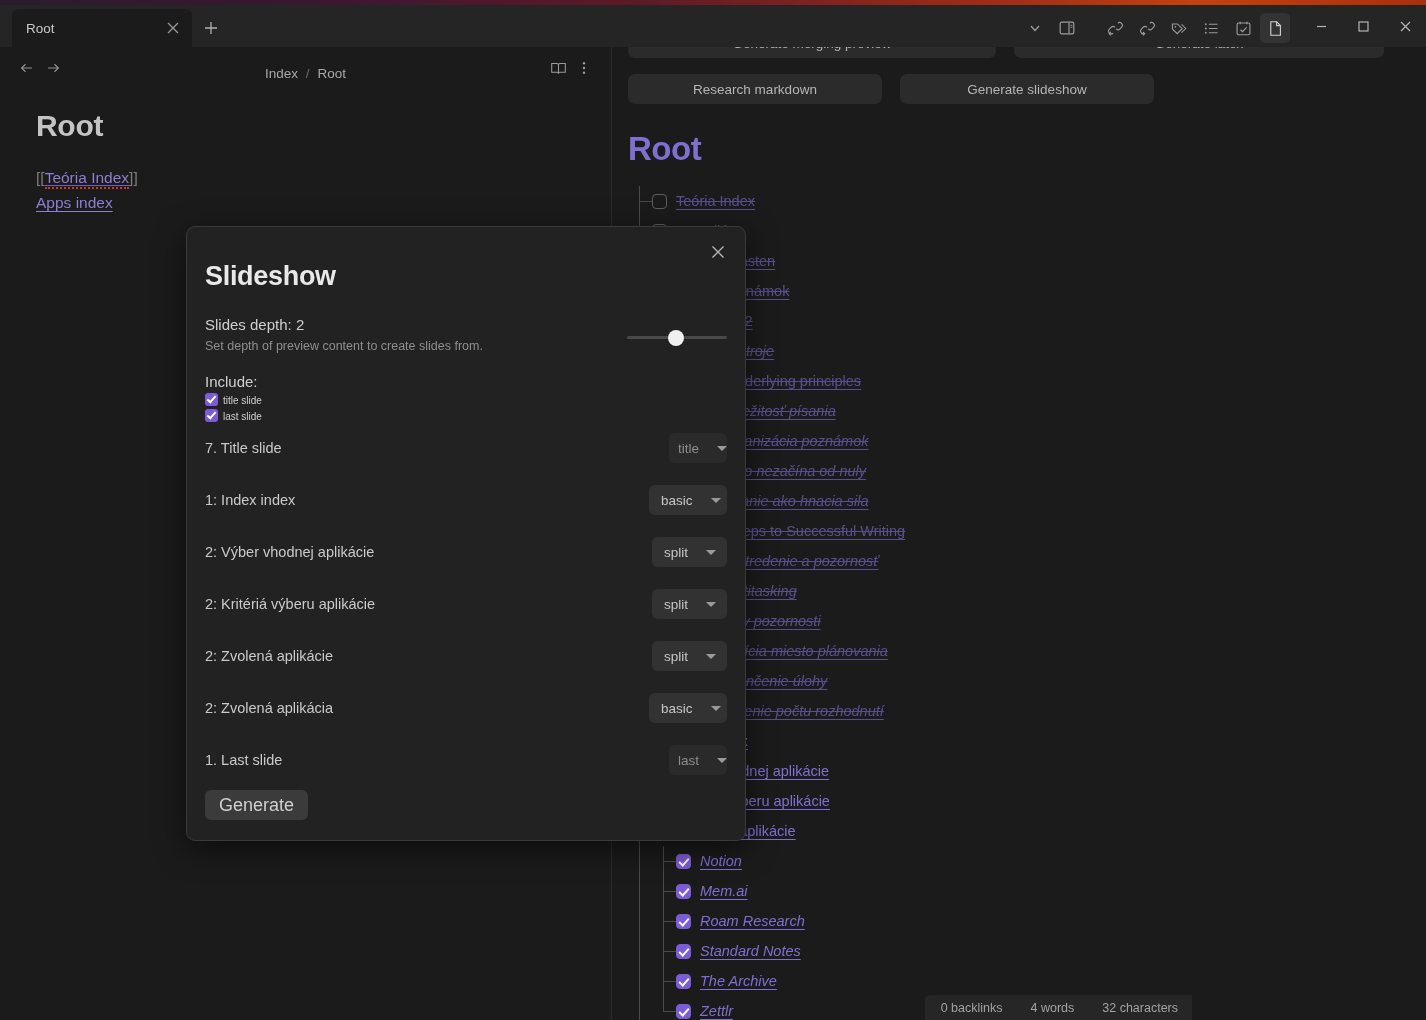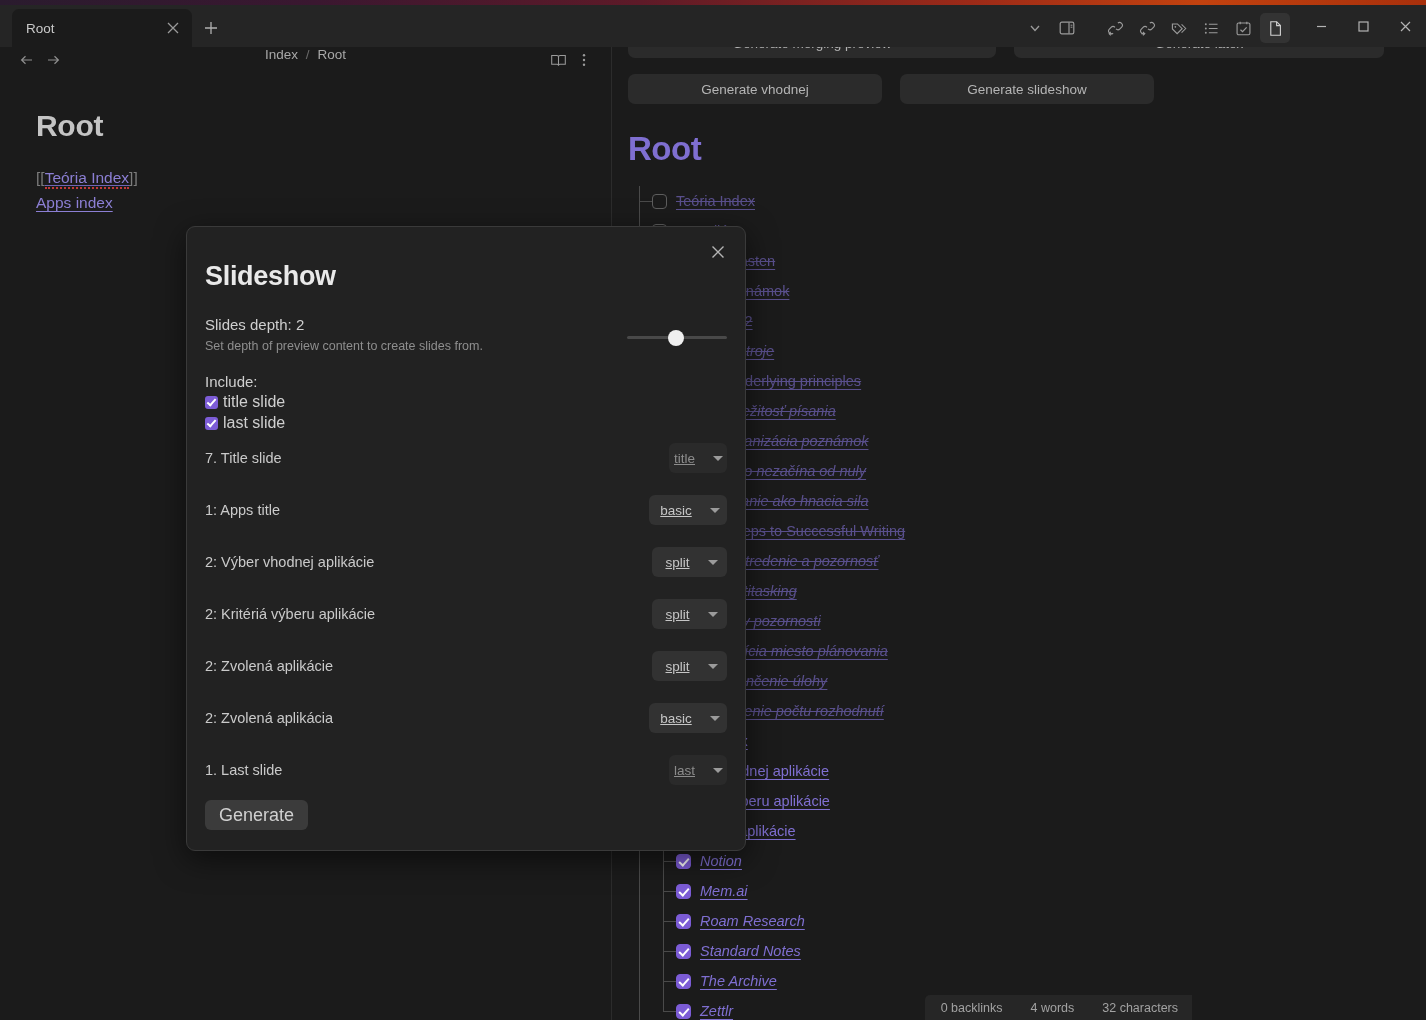--- a/index.html
+++ b/index.html
@@ -52,21 +52,21 @@
     width: 42px; height: 42px; display: flex; align-items: center; justify-content: center;
     color: #b4b4b4; font-size: 14px;
   }
 
   
   .editor-pane {
     position: absolute; top: 47px; left: 0; width: 612px; height: 973px;
     background: #1b1b1b; border-right: 1px solid #2c2c2c;
   }
   .editor-header {
-    height: 34px; display: flex; align-items: flex-start; padding: 0 14px; 
+    height: 34px; display: flex; align-items: flex-end; padding: 0 14px; 
     font-size: 13px; color: #9b9b9b;
   }
   .nav-arrow { width: 26px; height: 26px; display:flex; align-items:center; justify-content:center; color:#8f8f8f; font-size: 16px; }
   .breadcrumb { flex: 1; text-align: center; font-size: 13.5px; color: #a8a8a8; }
   .breadcrumb .sep { color: #6a6a6a; margin: 0 4px; }
   .hdr-icon { width: 26px; height: 26px; display:flex; align-items:center; justify-content:center; color:#9b9b9b; }
   .editor-body { padding: 28px 36px; }
   .doc-title { font-size: 30px; font-weight: bold; color: #c4c4c4; letter-spacing: -0.3px; }
   .doc-line { margin-top: 22px; font-size: 15.5px; line-height: 26px; }
   .brk { color: #7c7c7c; }
@@ -176,39 +176,39 @@
   }
   .slider .track {
     position: absolute; left: 0; right: 0; top: 13px; height: 3px;
     background: #494949; border-radius: 2px;
   }
   .slider .thumb {
     position: absolute; left: 41px; top: 7px; width: 16px; height: 16px;
     border-radius: 50%; background: #f0f0f0;
   }
   .include-label { font-size: 15px; color: #cfcfcf; margin-top: 20px; }
-  .chk-line { display: flex; align-items: center; margin-top: 3px; font-size: 16px; color: #cfcfcf; }
+  .chk-line { display: flex; align-items: flex-end; margin-top: 3px; font-size: 10px; color: #cfcfcf; }
   .chk {
     width: 13px; height: 13px; border-radius: 3px; background: #7c5cd6; margin-right: 5px;
     position: relative; flex: none;
   }
   .chk::after {
     content:''; position: absolute; left: 4px; top: 1px; width: 3px; height: 7px;
     border: solid #ffffff; border-width: 0 2px 2px 0; transform: rotate(42deg);
   }
 
   .slide-row {
     display: flex; align-items: center; justify-content: space-between;
     height: 52px;
   }
   .slide-name { font-size: 14.5px; color: #cacaca; }
   .sel {
-    display: flex; align-items: center; justify-content: center;
+    display: flex; align-items: center; justify-content: flex-start;
     background: #323232; border-radius: 6px; height: 30px; padding: 0 8px 0 12px;
-    font-size: 13.5px; color: #c6c6c6; gap: 18px; text-decoration: underline;
+    font-size: 13.5px; color: #c6c6c6; gap: 18px;
   }
   .sel.w-auto { width: 75px; }
   .sel.w-wide { width: 78px; }
   .sel.dim { background: #2a2a2a; color: #8c8c8c; width: 58px; padding-left: 9px; }
   .caret { width: 0; height: 0; border-left: 5px solid transparent; border-right: 5px solid transparent; border-top: 5px solid #9b9b9b; flex: none; }
   .gen-submit {
     margin-top: 4px; background: #3b3b3b; border: none; border-radius: 6px;
     color: #d0d0d0; font-size: 18px; font-family: inherit;
     height: 30px; padding: 0 14px;
   }
@@ -356,21 +356,21 @@
       <a class="applink">Apps index</a>
     </div>
   </div>
 
   <div class="preview-pane">
     <div class="gen-row row1">
       <button class="gen-btn wide1">Generate merging preview</button>
       <button class="gen-btn wide2">Generate latex</button>
     </div>
     <div class="gen-row row2">
-      <button class="gen-btn w-md">Generate vhodnej</button>
+      <button class="gen-btn w-md">Research markdown</button>
       <button class="gen-btn w-md2">Generate slideshow</button>
     </div>
 
     <div class="preview-title">Root</div>
 
     <div class="tree" id="tree">
         <div class="trow">
           <span class="guide tee"></span>
           <span class="cb"></span>
           <span class="tlabel struck">Teória Index</span>
@@ -567,21 +567,21 @@
 
     <div id="slides-list">
         <div class="slide-row">
           <span class="slide-name">7. Title slide</span>
           <div class="sel dim">
             <span>title</span>
             <span class="caret"></span>
           </div>
         </div>
         <div class="slide-row">
-          <span class="slide-name">1: Apps title</span>
+          <span class="slide-name">1: Index index</span>
           <div class="sel w-wide">
             <span>basic</span>
             <span class="caret"></span>
           </div>
         </div>
         <div class="slide-row">
           <span class="slide-name">2: Výber vhodnej aplikácie</span>
           <div class="sel w-auto">
             <span>split</span>
             <span class="caret"></span>

